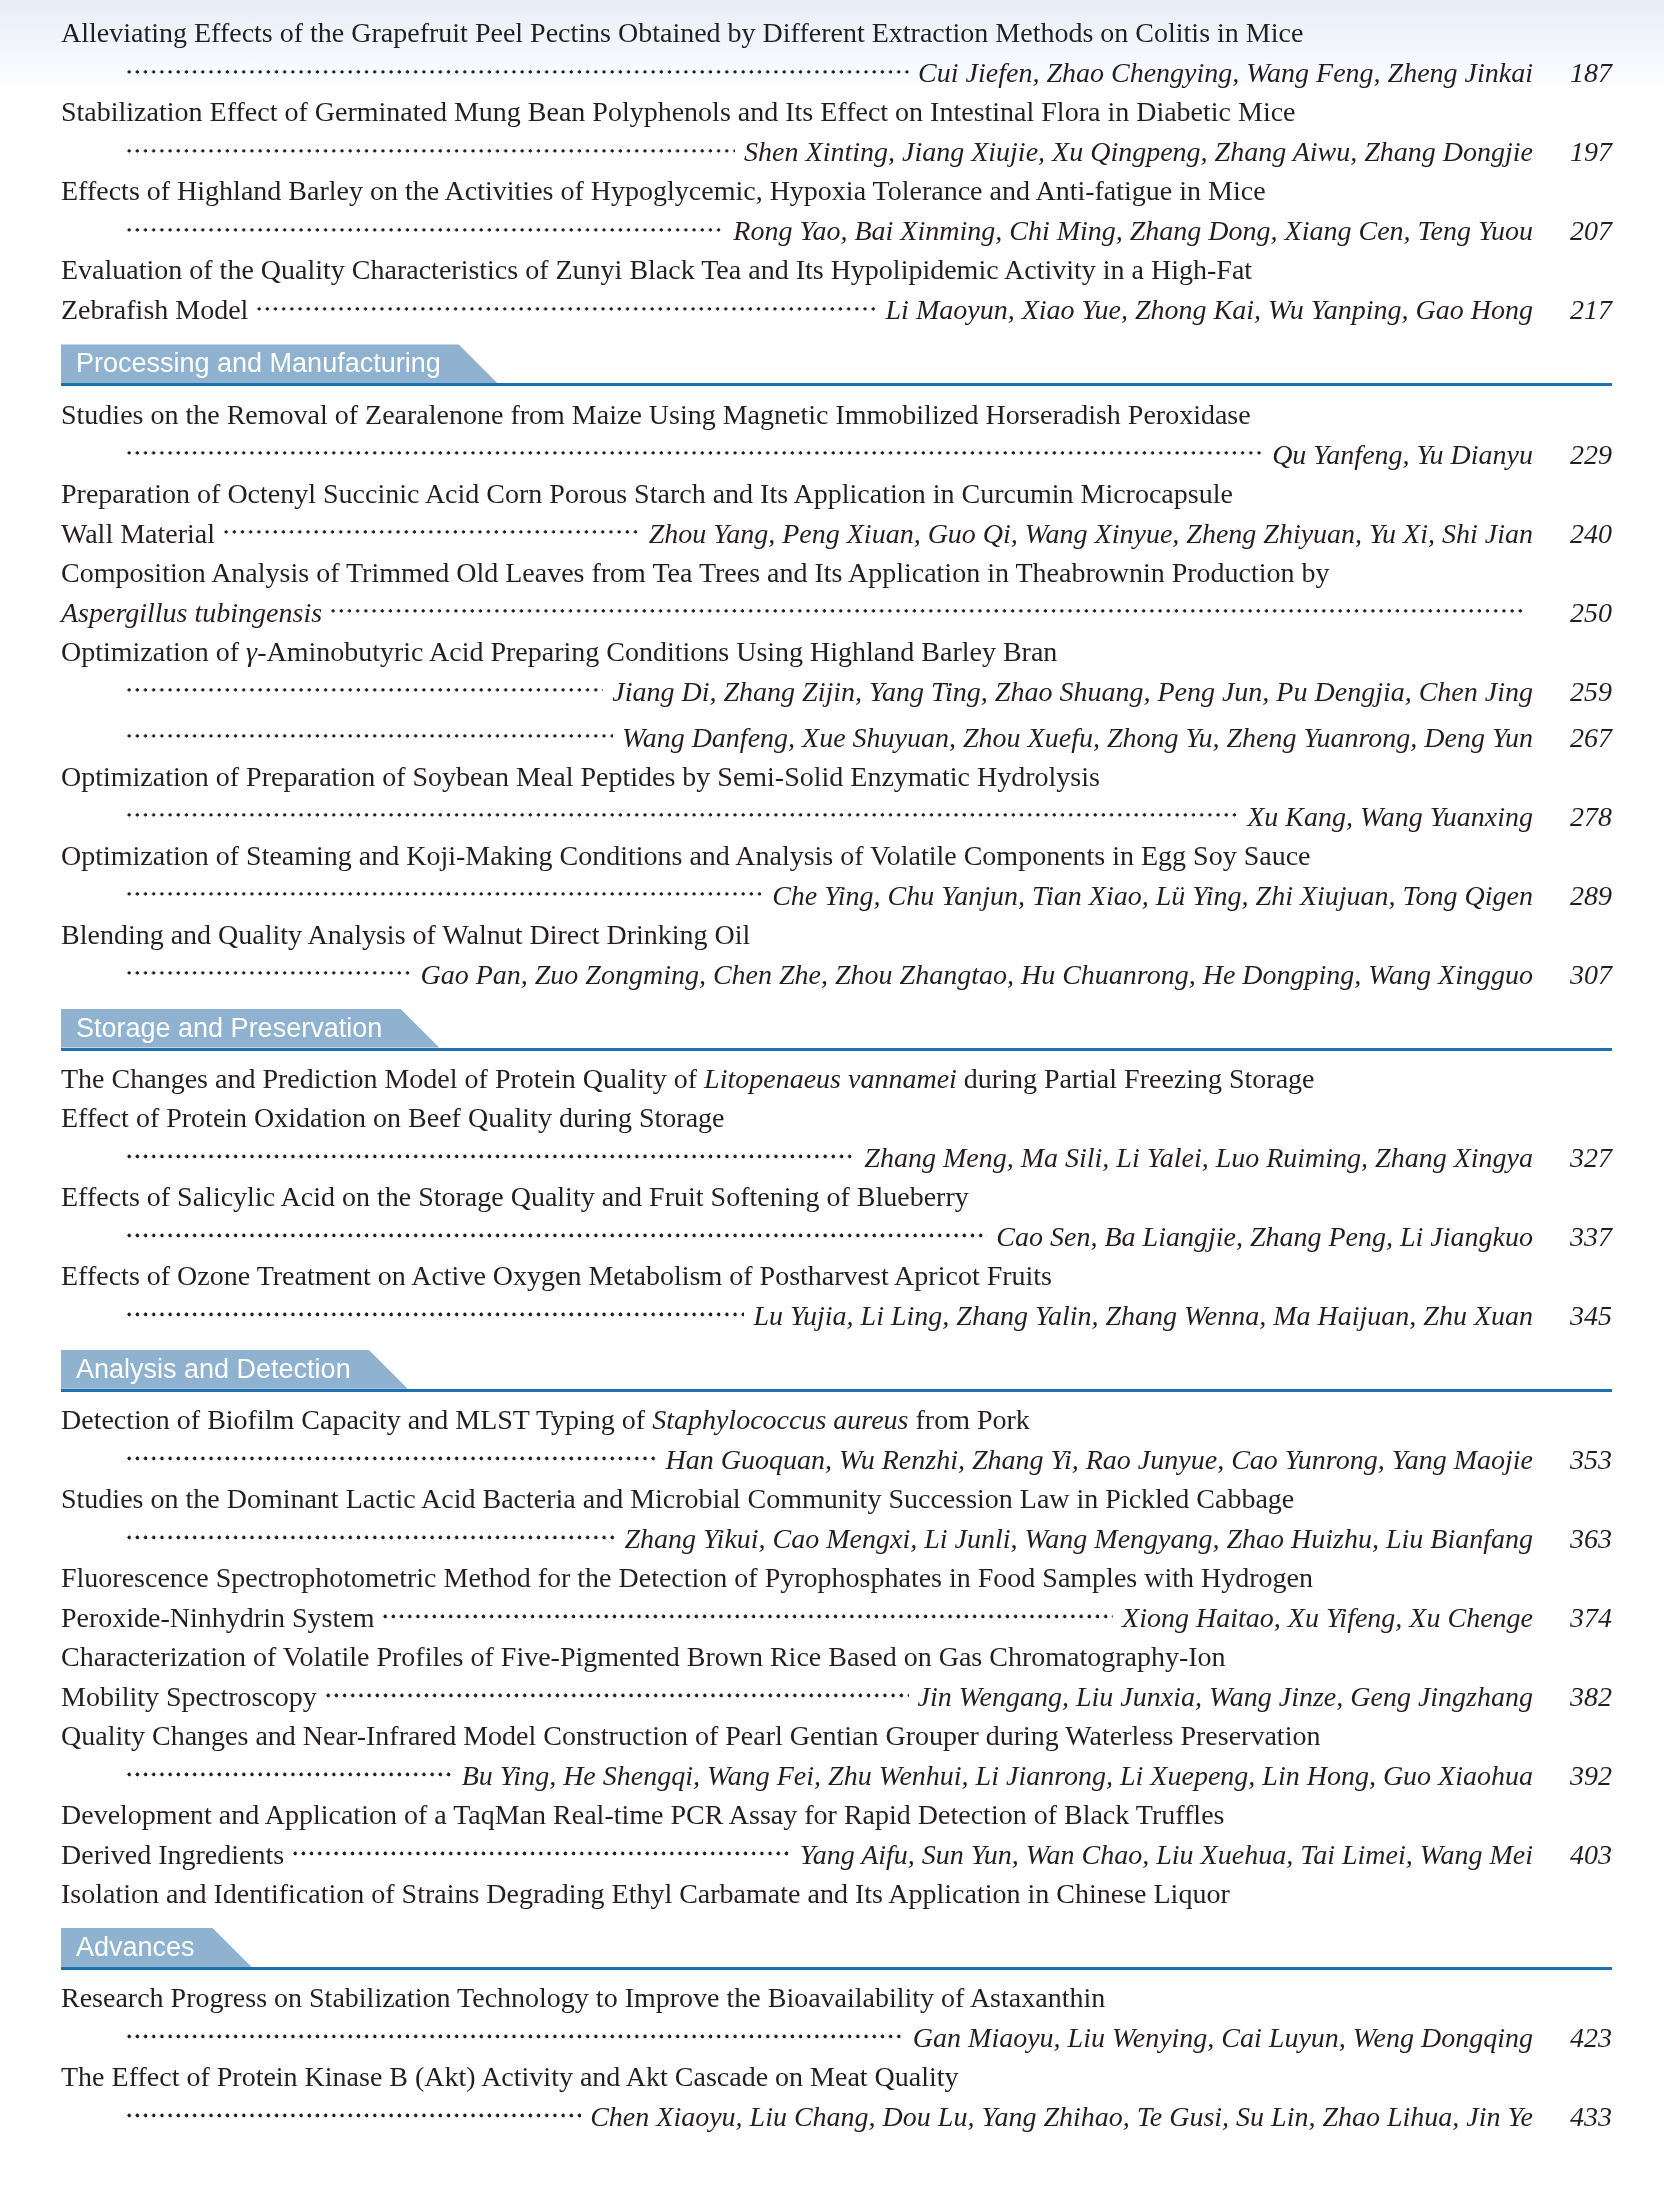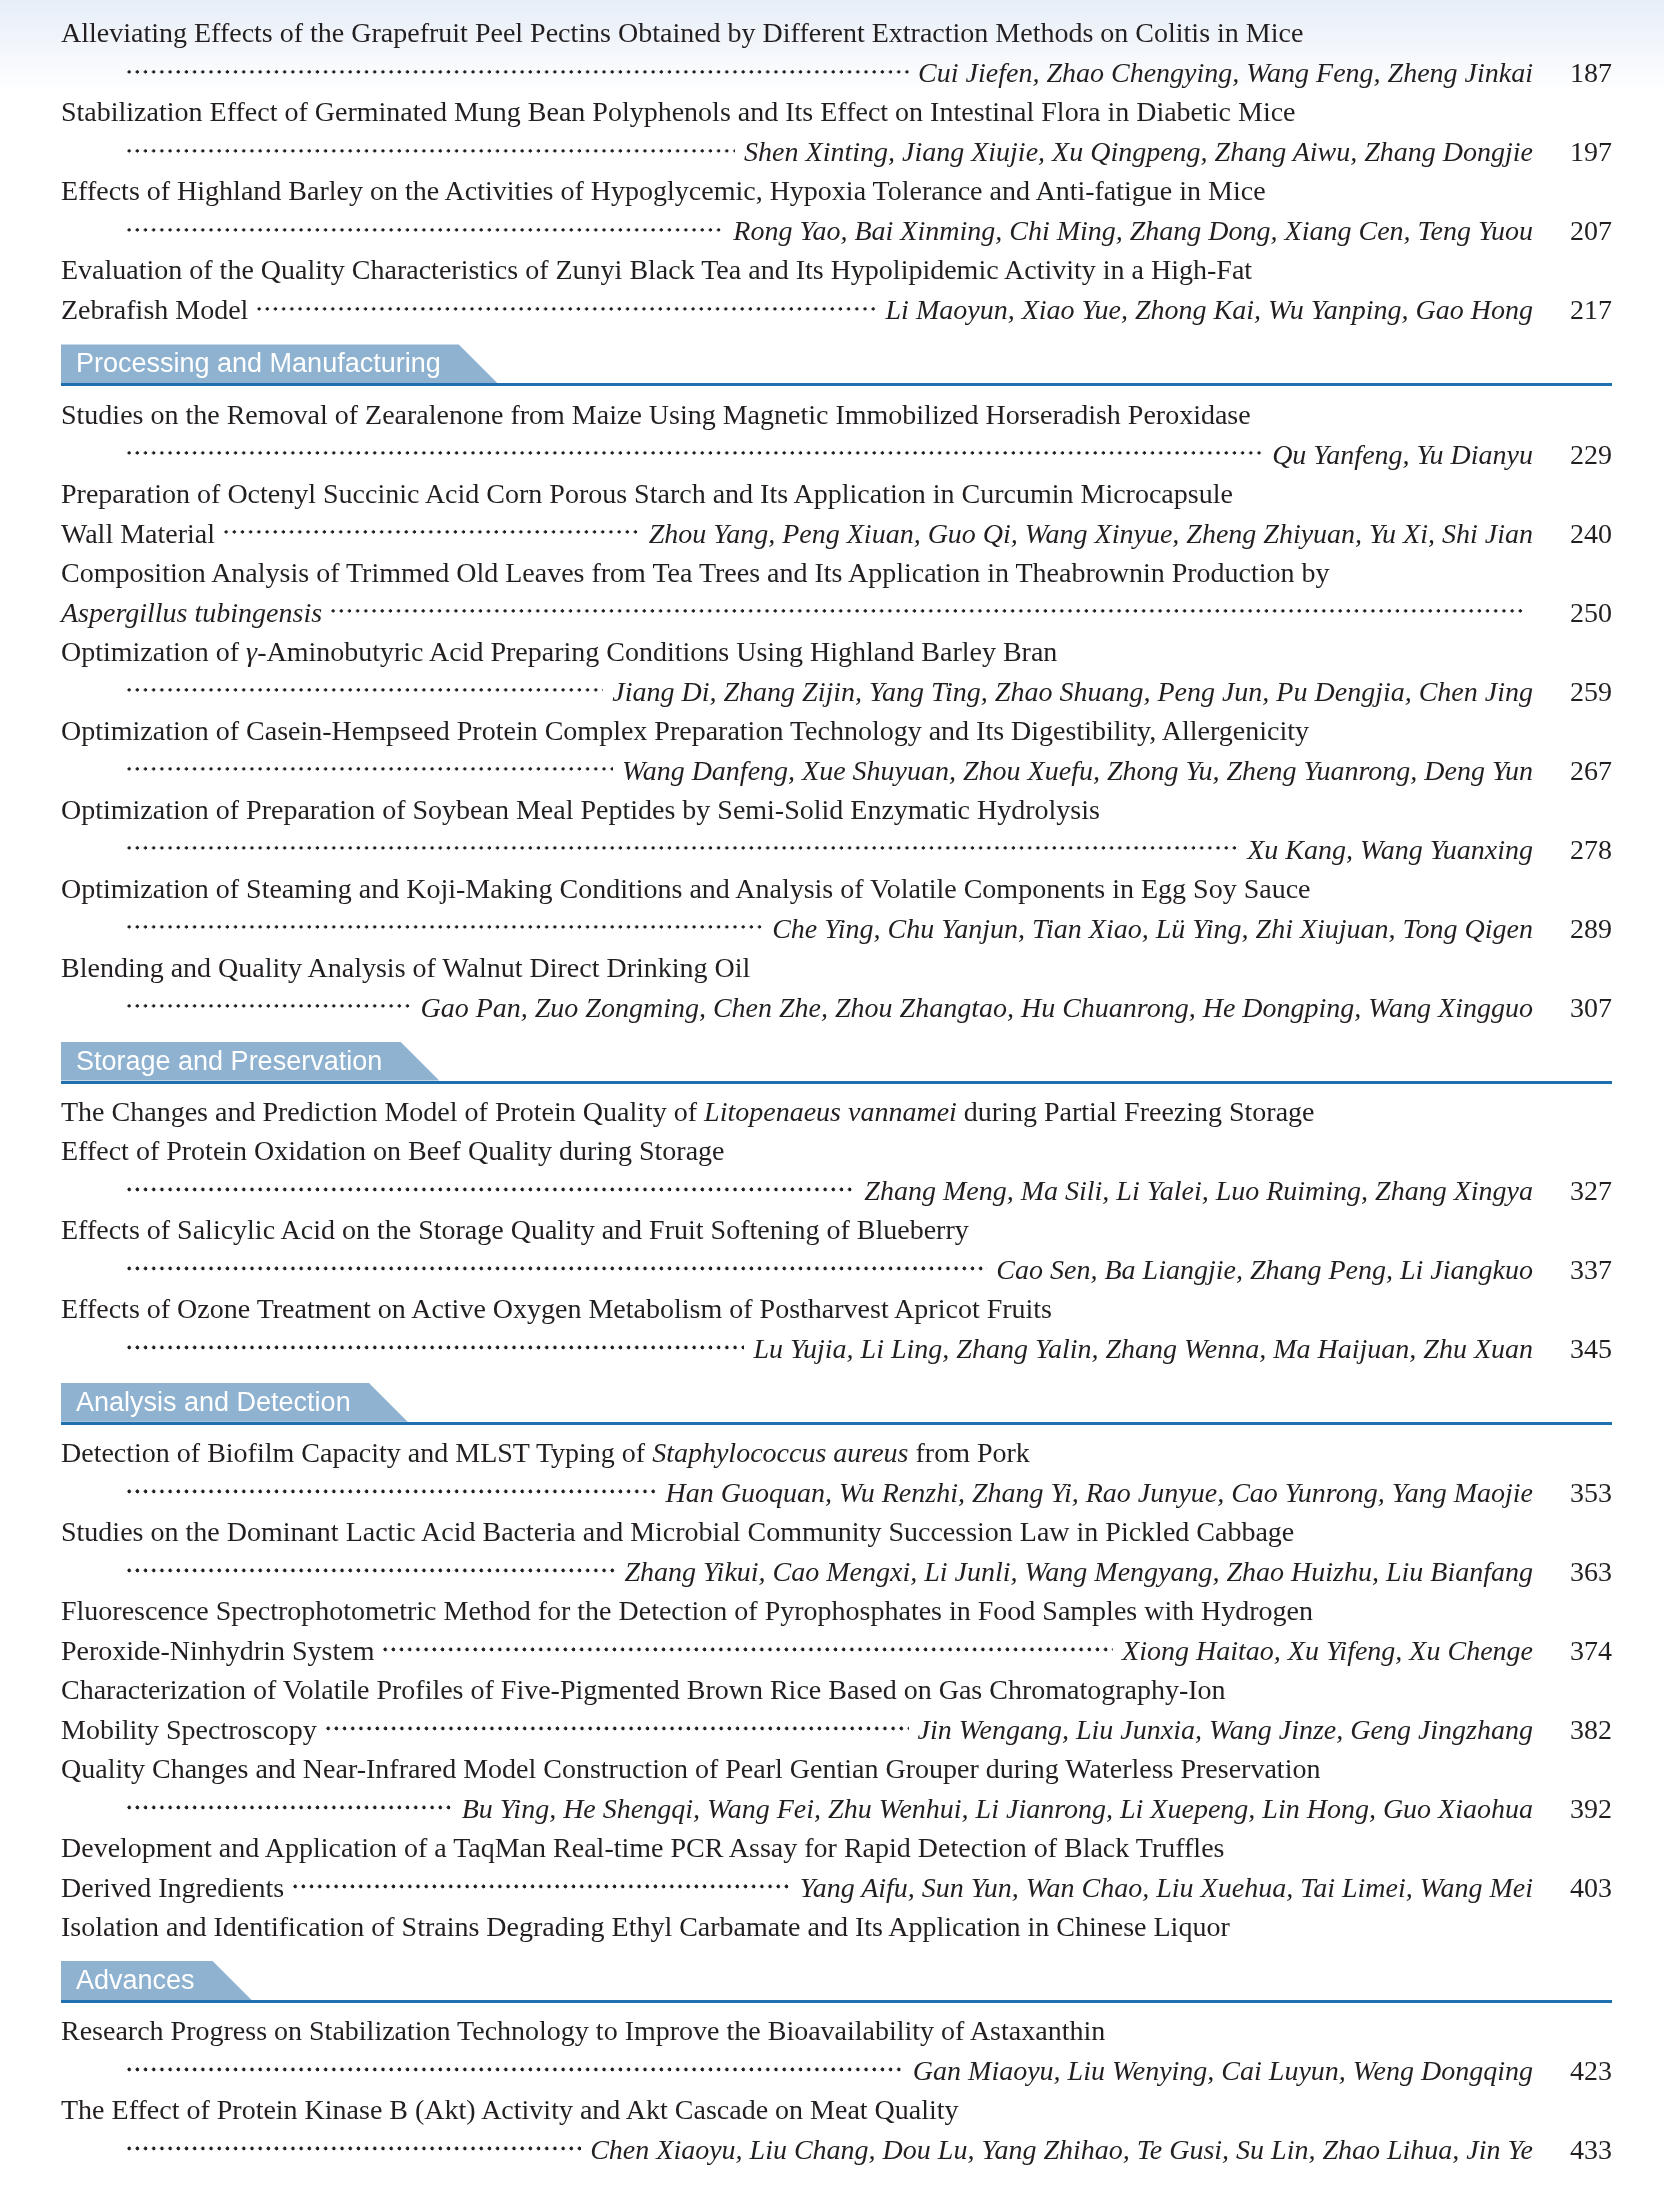--- a/index.html
+++ b/index.html
@@ -36,21 +36,21 @@
   }
   .leader-row{
     display:flex;
     align-items:baseline;
     line-height:33px;
   }
   .leader-row.no-lead{padding-left:57px;}
   .lead{white-space:nowrap;}
   .it{font-style:italic;}
   .authors{font-style:italic;white-space:nowrap;}
-  .page{flex:none;width:79px;text-align:right;white-space:nowrap;}
+  .page{flex:none;width:79px;text-align:right;white-space:nowrap;font-style:italic;}
   .dots{
     flex:1 1 auto;
     min-width:25px;
     height:33px;
     margin:0 3px 0 6px;
     position:relative;
   }
   .dots::before{
     content:"";
     position:absolute;left:3px;right:6px;bottom:8.2px;height:4.5px;
@@ -141,21 +141,20 @@
     </div>
     <div class="entry">
       <div class="title-line"><span>Optimization of </span><span class="it">γ</span><span>-Aminobutyric Acid Preparing Conditions Using Highland Barley Bran</span></div>
       <div class="leader-row no-lead">
         <span class="dots"></span>
         <span class="authors">Jiang Di, Zhang Zijin, Yang Ting, Zhao Shuang, Peng Jun, Pu Dengjia, Chen Jing</span>
         <span class="page">259</span>
       </div>
     </div>
     <div class="entry">
-      <div class="title-line"><span>Optimization of Casein-Hempseed Protein Complex Preparation Technology and Its Digestibility, Allergenicity</span></div>
       <div class="leader-row no-lead">
         <span class="dots"></span>
         <span class="authors">Wang Danfeng, Xue Shuyuan, Zhou Xuefu, Zhong Yu, Zheng Yuanrong, Deng Yun</span>
         <span class="page">267</span>
       </div>
     </div>
     <div class="entry">
       <div class="title-line"><span>Optimization of Preparation of Soybean Meal Peptides by Semi-Solid Enzymatic Hydrolysis</span></div>
       <div class="leader-row no-lead">
         <span class="dots"></span>

